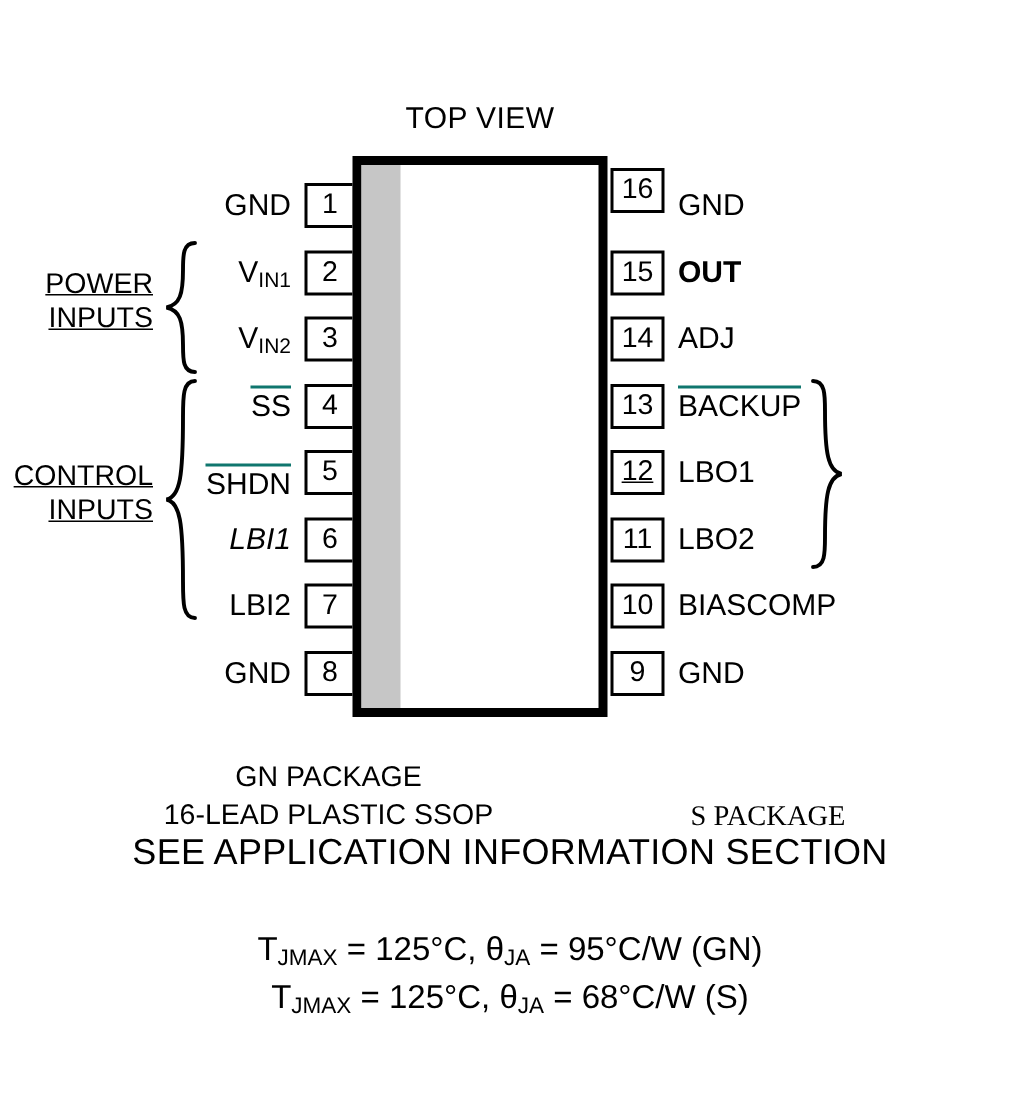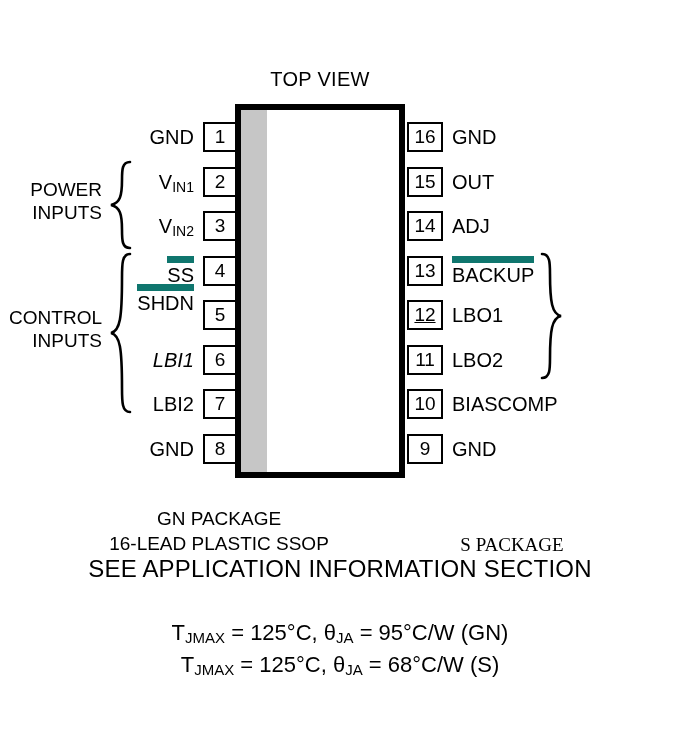--- a/index.html
+++ b/index.html
@@ -90,35 +90,35 @@
     left: 452px;
     text-align: left;
   }
   .sub {
     font-size: 14px;
     vertical-align: baseline;
     position: relative;
     top: 3px;
   }
   .ovl {
-    border-top: 7px solid #0f766e;
+    border-top: 2px solid #0f766e;
     padding-top: 0px;
     display: inline-block;
     line-height: 24px;
   }
 
   
   .group-label {
     position: absolute;
     font-size: 19px;
     line-height: 23px;
     white-space: nowrap;
     z-index: 2;
   }
-  .group-label.left  { text-align: right; }
+  .group-label.left  { text-align: right; text-decoration: underline; }
   .group-label.right { text-align: left; }
 
   
   .brace-svg {
     position: absolute;
     z-index: 2;
     overflow: visible;
   }
 
   
@@ -177,47 +177,47 @@
   <div class="pin-label left" style="top:211px;">
     <span>V</span><span class="sub">IN2</span>
   </div>
   <div class="pin-box left" style="top:211px;">3</div>
 
   <div class="pin-label left" style="top:256px;">
     <span class="ovl">SS</span>
   </div>
   <div class="pin-box left" style="top:256px;">4</div>
 
-  <div class="pin-label left" style="top:284px;">
+  <div class="pin-label left" style="top:308px;">
     <span class="ovl">SHDN</span>
   </div>
   <div class="pin-box left" style="top:300px;">5</div>
 
   <div class="pin-label left" style="top:345px;font-style:italic;">
     <span>LBI1</span>
   </div>
   <div class="pin-box left" style="top:345px;">6</div>
 
   <div class="pin-label left" style="top:389px;">
     <span>LBI2</span>
   </div>
   <div class="pin-box left" style="top:389px;">7</div>
 
   <div class="pin-label left" style="top:434px;">
     <span>GND</span>
   </div>
   <div class="pin-box left" style="top:434px;">8</div>
 
-  <div class="pin-box right" style="top:122px;text-align:center;">16</div>
+  <div class="pin-box right" style="top:112px;text-align:center;">16</div>
   <div class="pin-label right" style="top:122px;">
     <span>GND</span>
   </div>
 
   <div class="pin-box right" style="top:167px;">15</div>
-  <div class="pin-label right" style="top:167px;">
+  <div class="pin-label right" style="top:167px;font-weight:bold;">
     <span>OUT</span>
   </div>
 
   <div class="pin-box right" style="top:211px;">14</div>
   <div class="pin-label right" style="top:211px;">
     <span>ADJ</span>
   </div>
 
   <div class="pin-box right" style="top:256px;">13</div>
   <div class="pin-label right" style="top:256px;">

